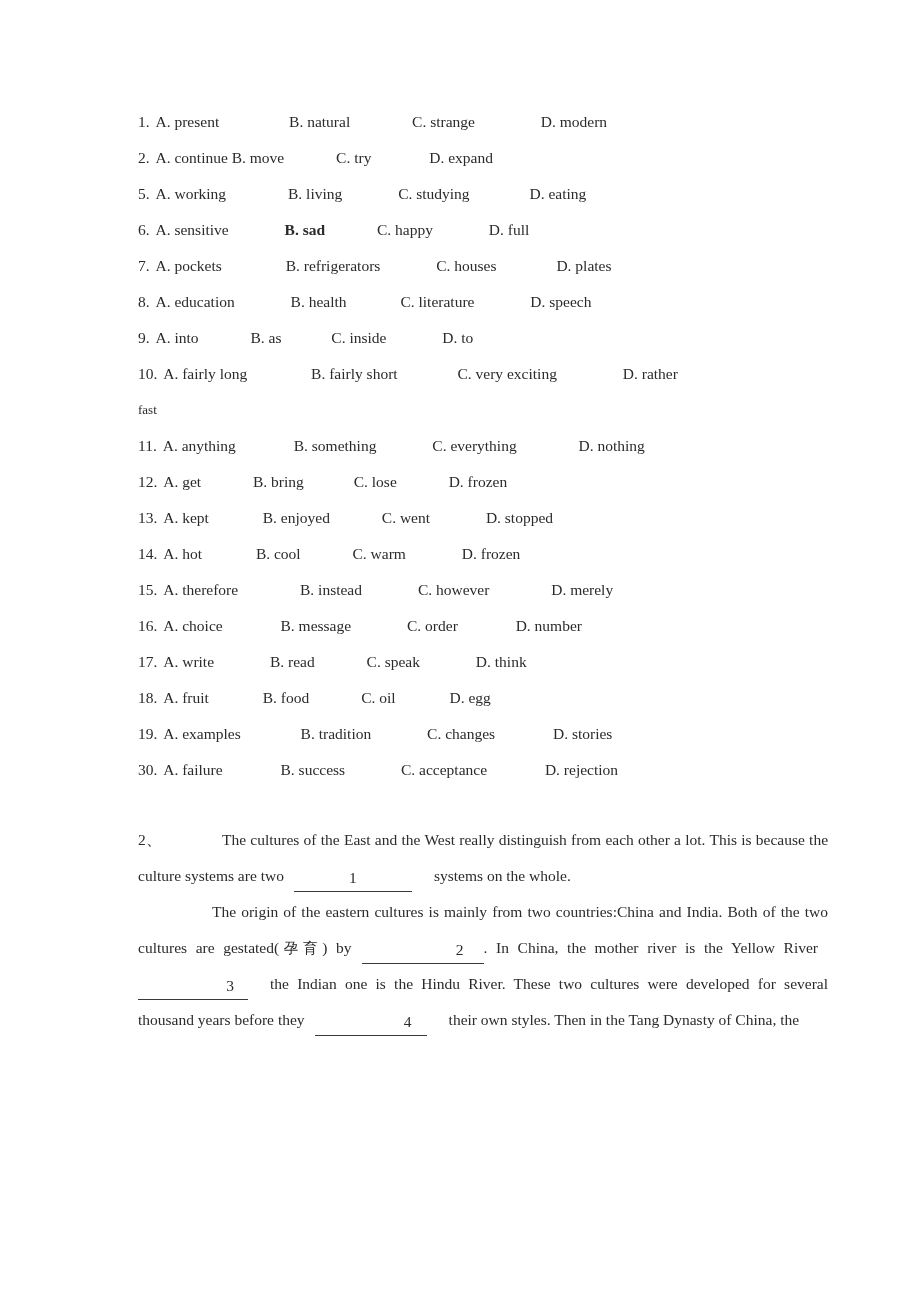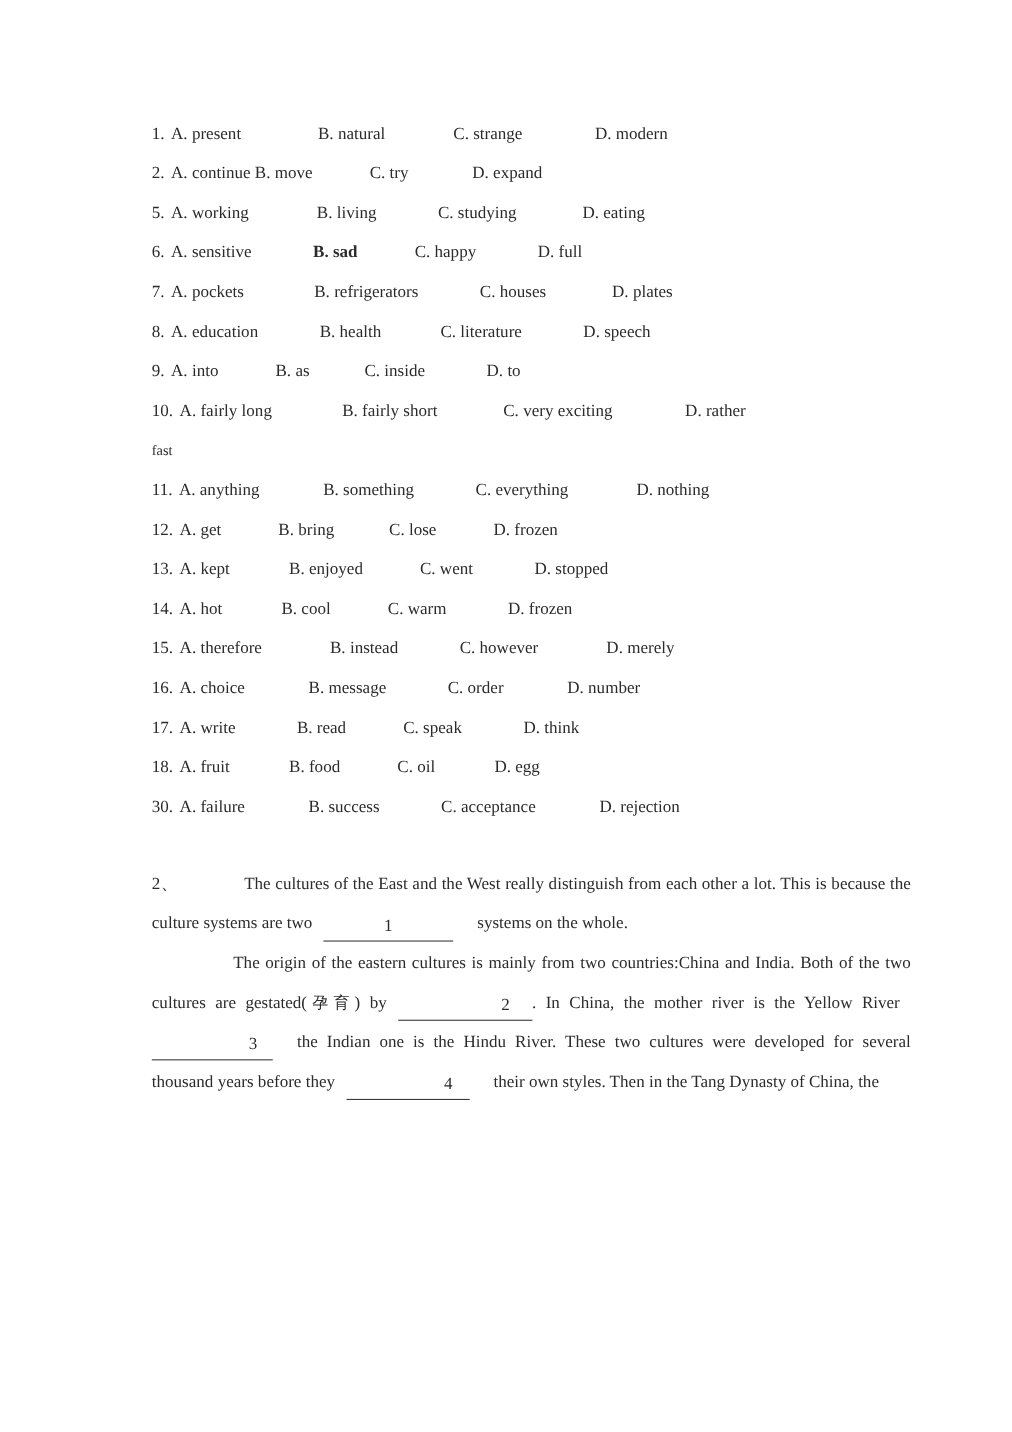--- a/index.html
+++ b/index.html
@@ -251,20 +251,27 @@
       </div>
 
       <div class="option-row r18">
         <span class="opt-num">18.</span>
         <span class="opt opt-a">A. fruit</span>
         <span class="opt opt-b">B. food</span>
         <span class="opt opt-c">C. oil</span>
         <span class="opt opt-d">D. egg</span>
       </div>
 
+      <div class="option-row r19">
+        <span class="opt-num">19.</span>
+        <span class="opt opt-a">A. examples</span>
+        <span class="opt opt-b">B. tradition</span>
+        <span class="opt opt-c">C. changes</span>
+        <span class="opt opt-d">D. stories</span>
+      </div>
 
       <div class="option-row r20">
         <span class="opt-num">30.</span>
         <span class="opt opt-a">A. failure</span>
         <span class="opt opt-b">B. success</span>
         <span class="opt opt-c">C. acceptance</span>
         <span class="opt opt-d">D. rejection</span>
       </div>
 
     </div>

